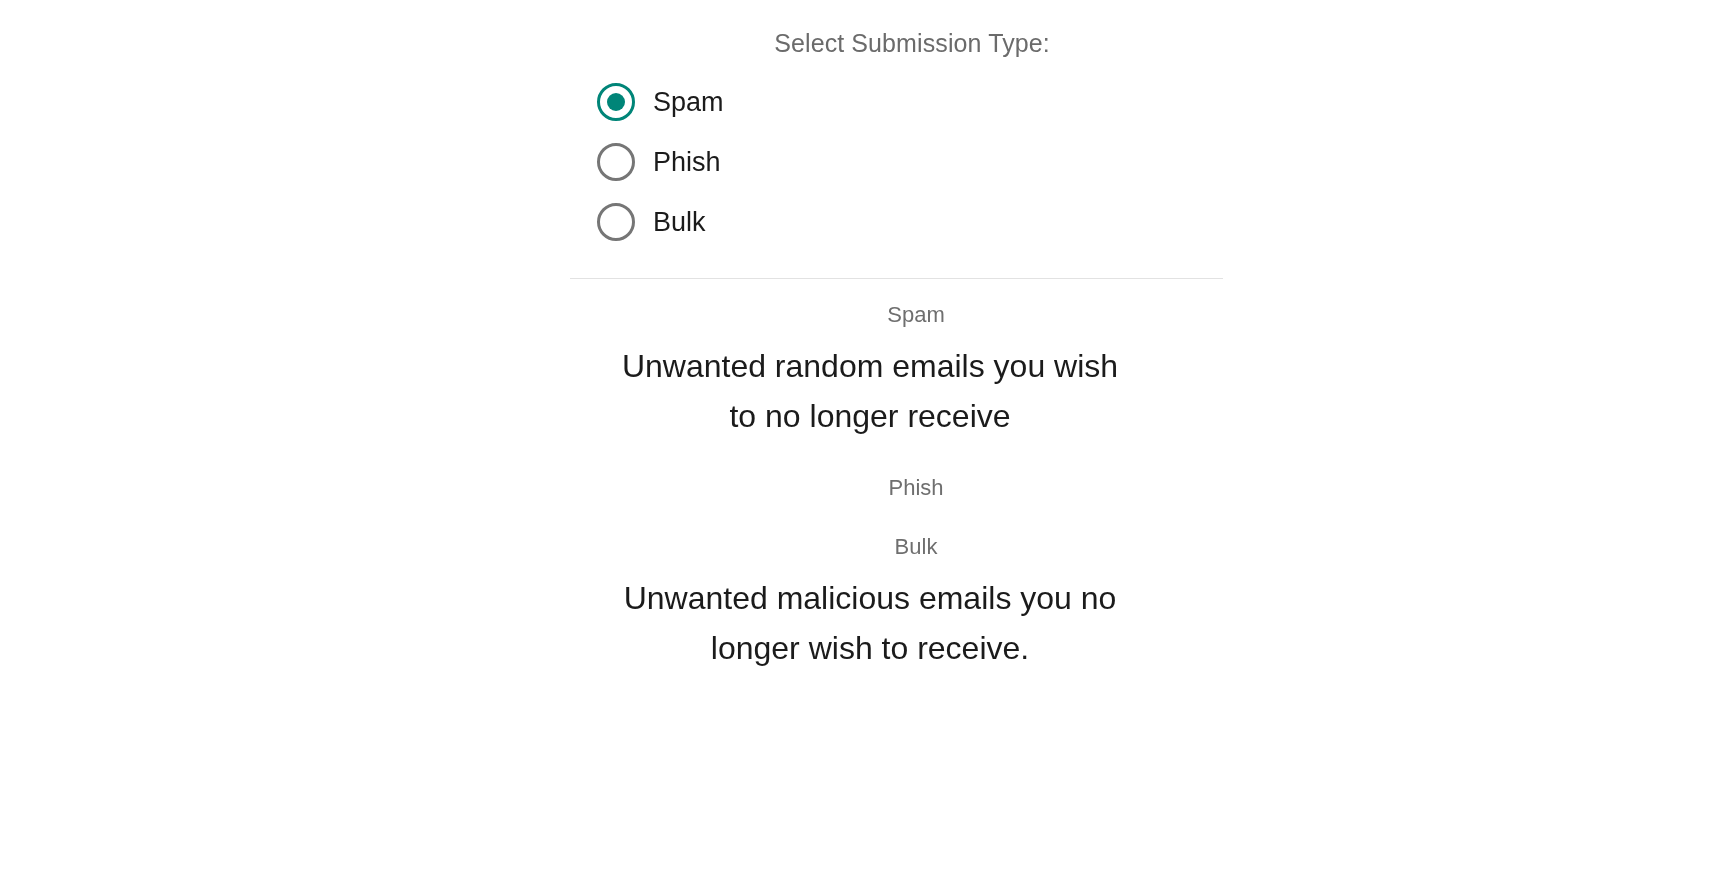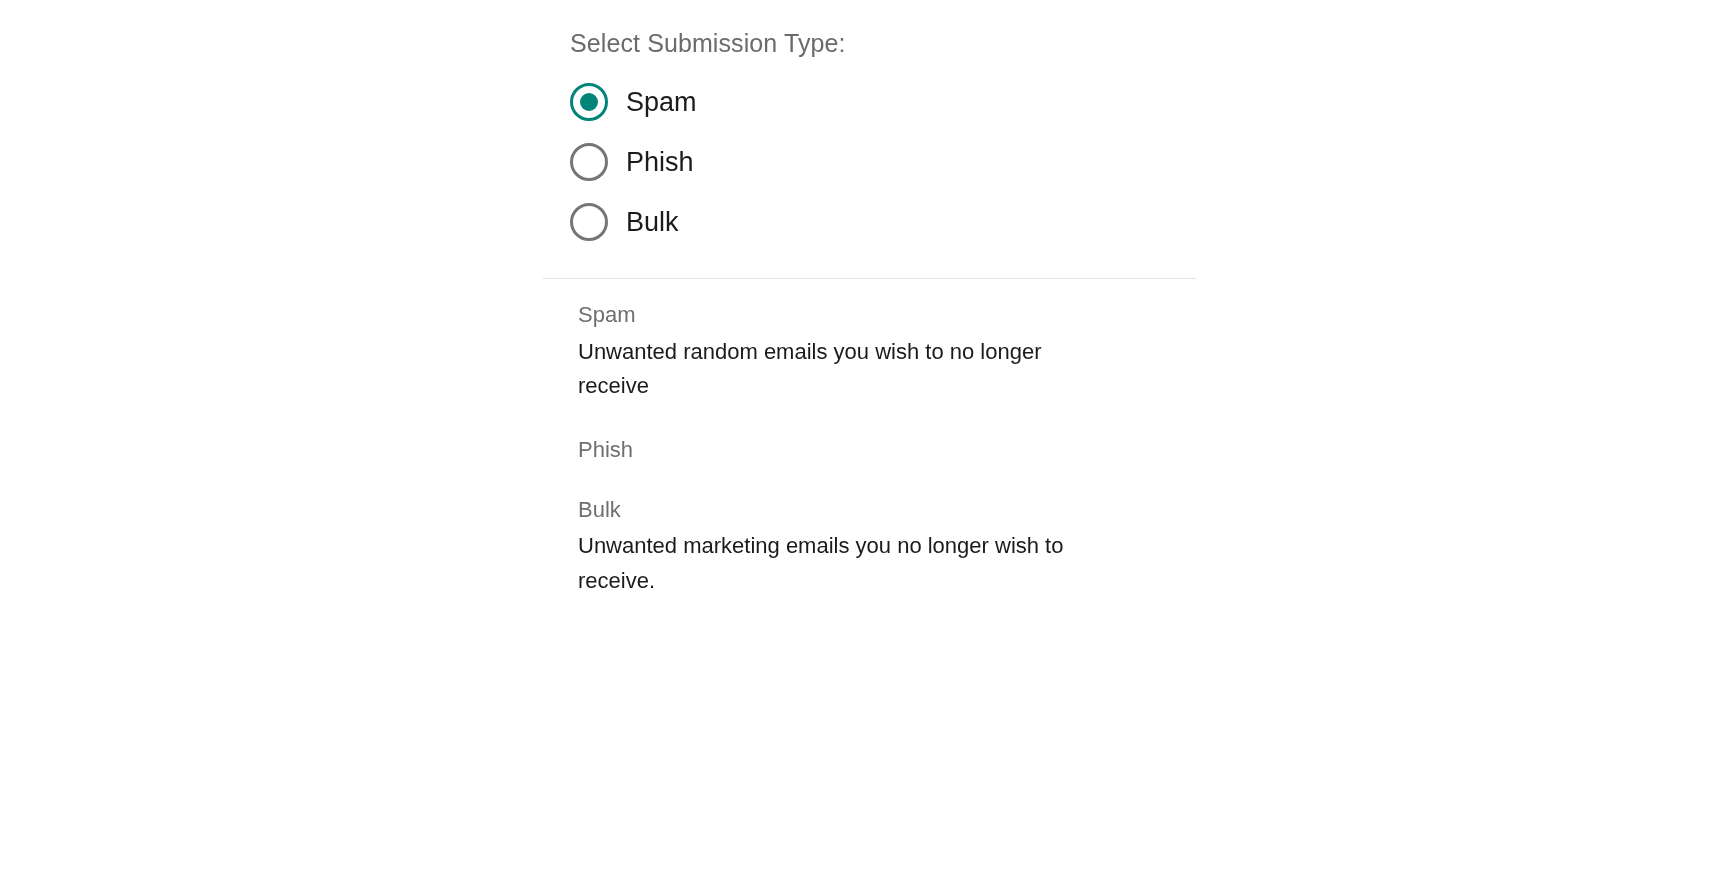--- a/index.html
+++ b/index.html
@@ -15,23 +15,24 @@
     -webkit-font-smoothing: antialiased;
   }
   .page {
     position: relative;
     width: 1730px;
     height: 886px;
     background: #ffffff;
   }
   .panel {
     position: absolute;
-    left: 540px;
+    left: 567px;
     top: 0px;
     width: 660px;
+    text-align: center;
   }
   .section-label {
     font-size: 25px;
     color: #6b6b6b;
     line-height: 1.2;
     margin: 28px 0 0 30px;
     letter-spacing: 0.1px;
   }
   .radio-group {
     margin: 14px 0 0 30px;
@@ -86,24 +87,25 @@
   .def-block {
     margin-bottom: 32px;
   }
   .def-term {
     font-size: 22px;
     color: #6f6f6f;
     line-height: 1.25;
     margin-bottom: 6px;
   }
   .def-desc {
-    font-size: 22px;
+    font-size: 32px;
     color: #1b1b1b;
     line-height: 1.58;
     max-width: 530px;
+    margin-top: 12px;
   }
 </style>
 </head>
 <body>
 
 <div class="page">
   <div class="panel">
 
     <div class="section-label">Select Submission Type:</div>
 
@@ -140,19 +142,19 @@
         <div class="def-term">Spam</div>
         <div class="def-desc">Unwanted random emails you wish to no longer receive</div>
       </div>
 
       <div class="def-block">
         <div class="def-term">Phish</div>
       </div>
 
       <div class="def-block">
         <div class="def-term">Bulk</div>
-        <div class="def-desc">Unwanted marketing emails you no longer wish to receive.</div>
+        <div class="def-desc">Unwanted malicious emails you no longer wish to receive.</div>
       </div>
 
     </div>
 
   </div>
 </div>
 
 </body></html>

